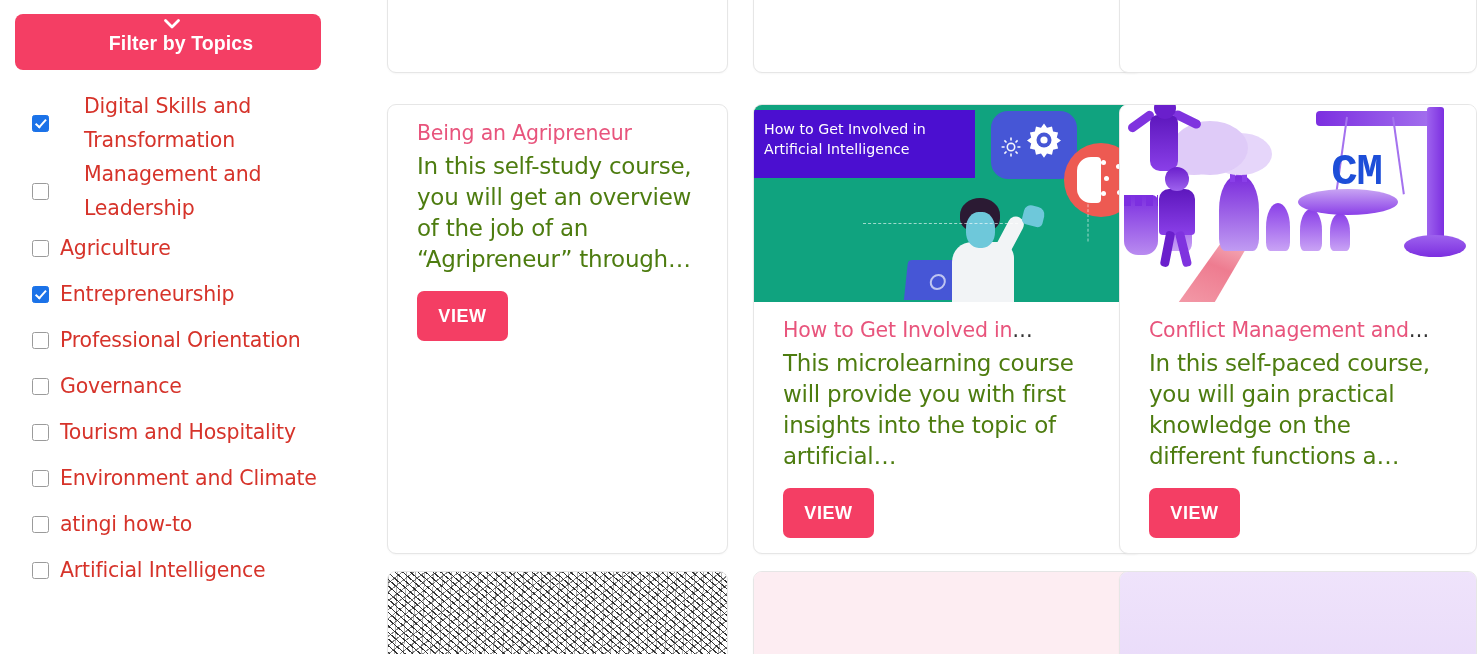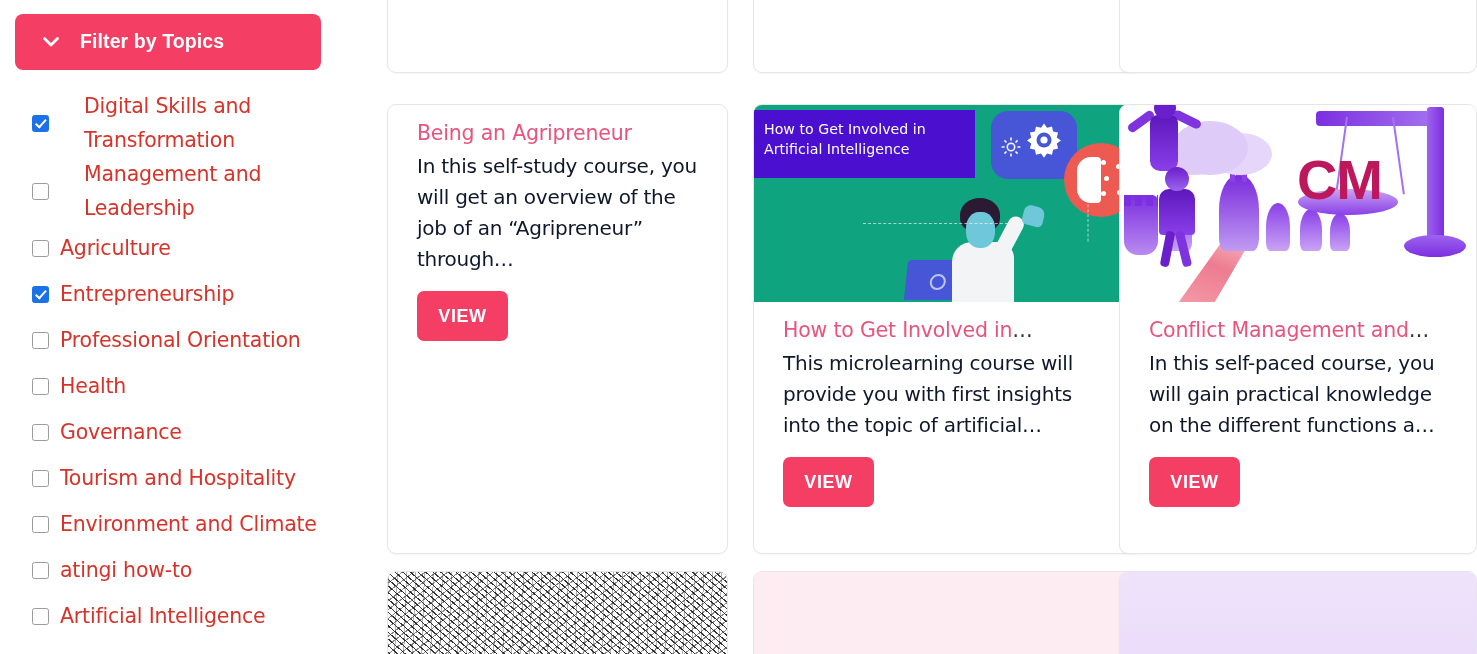--- a/index.html
+++ b/index.html
@@ -35,20 +35,21 @@
   .filter-header {
     width: 306px;
     height: 56px;
     border-radius: 8px;
     background: #F43E64;
     display: flex;
     align-items: center;
     box-sizing: border-box;
     padding-left: 26px;
     cursor: pointer;
+    flex-direction: column;
   }
   .filter-header .chev {
     width: 20px;
     height: 20px;
     margin-right: 19px;
     display: block;
     flex: none;
   }
   .filter-header .chev svg { display: block; }
   .filter-title {
@@ -149,22 +150,22 @@
     color: #E8547C;
     font-size: 20.5px;
     line-height: 24px;
     font-family: "DejaVu Sans", sans-serif;
     letter-spacing: -0.2px;
     white-space: nowrap;
   }
   .card-title .ell { color: #333333; }
   .card-desc {
     margin-top: 6px;
-    color: #0f172a;
-    font-size: 20px;
+    color: #4d7c0f;
+    font-size: 23px;
     line-height: 31px;
     font-family: "DejaVu Sans", sans-serif;
     letter-spacing: -0.25px;
   }
   .view-btn {
     margin-top: 16px;
     width: 91px;
     height: 50px;
     border: none;
     border-radius: 7px;
@@ -427,22 +428,22 @@
   .cm-pan {
     position:absolute; right: 78px; top: 84px; width: 100px; height: 26px;
     background: linear-gradient(180deg,#C8A4F3,#8A3FE8);
     border-radius: 50%;
   }
   .cm-string {
     position:absolute; background:#A472EE; width:2px; transform-origin: top center;
   }
   .cm-label {
     position:absolute; right: 94px; top: 42px;
-    font-size: 56px; font-weight: bold; color: #be185d;
-    font-family: Liberation Sans, sans-serif; letter-spacing: -1px;
+    font-size: 44px; font-weight: bold; color: #1d4ed8;
+    font-family: Liberation Mono, monospace; letter-spacing: -1px;
   }
 
   
   .thumb-sketch {
     position:absolute; inset:0; background:#ffffff;
     background-image:
       repeating-linear-gradient(41deg, rgba(30,30,30,.9) 0 1px, transparent 1px 5px),
       repeating-linear-gradient(-38deg, rgba(30,30,30,.55) 0 1px, transparent 1px 7px),
       repeating-linear-gradient(92deg, rgba(30,30,30,.35) 0 1px, transparent 1px 9px);
   }
@@ -490,24 +491,20 @@
       <div class="topic-item">
         <span class="cbox on"></span>
         <span class="topic-label">Entrepreneurship</span>
       </div>
 
       <div class="topic-item">
         <span class="cbox off"></span>
         <span class="topic-label">Professional Orientation</span>
       </div>
 
-      <div class="topic-item">
-        <span class="cbox off"></span>
-        <span class="topic-label">Health</span>
-      </div>
 
       <div class="topic-item">
         <span class="cbox off"></span>
         <span class="topic-label">Governance</span>
       </div>
 
       <div class="topic-item">
         <span class="cbox off"></span>
         <span class="topic-label">Tourism and Hospitality</span>
       </div>

